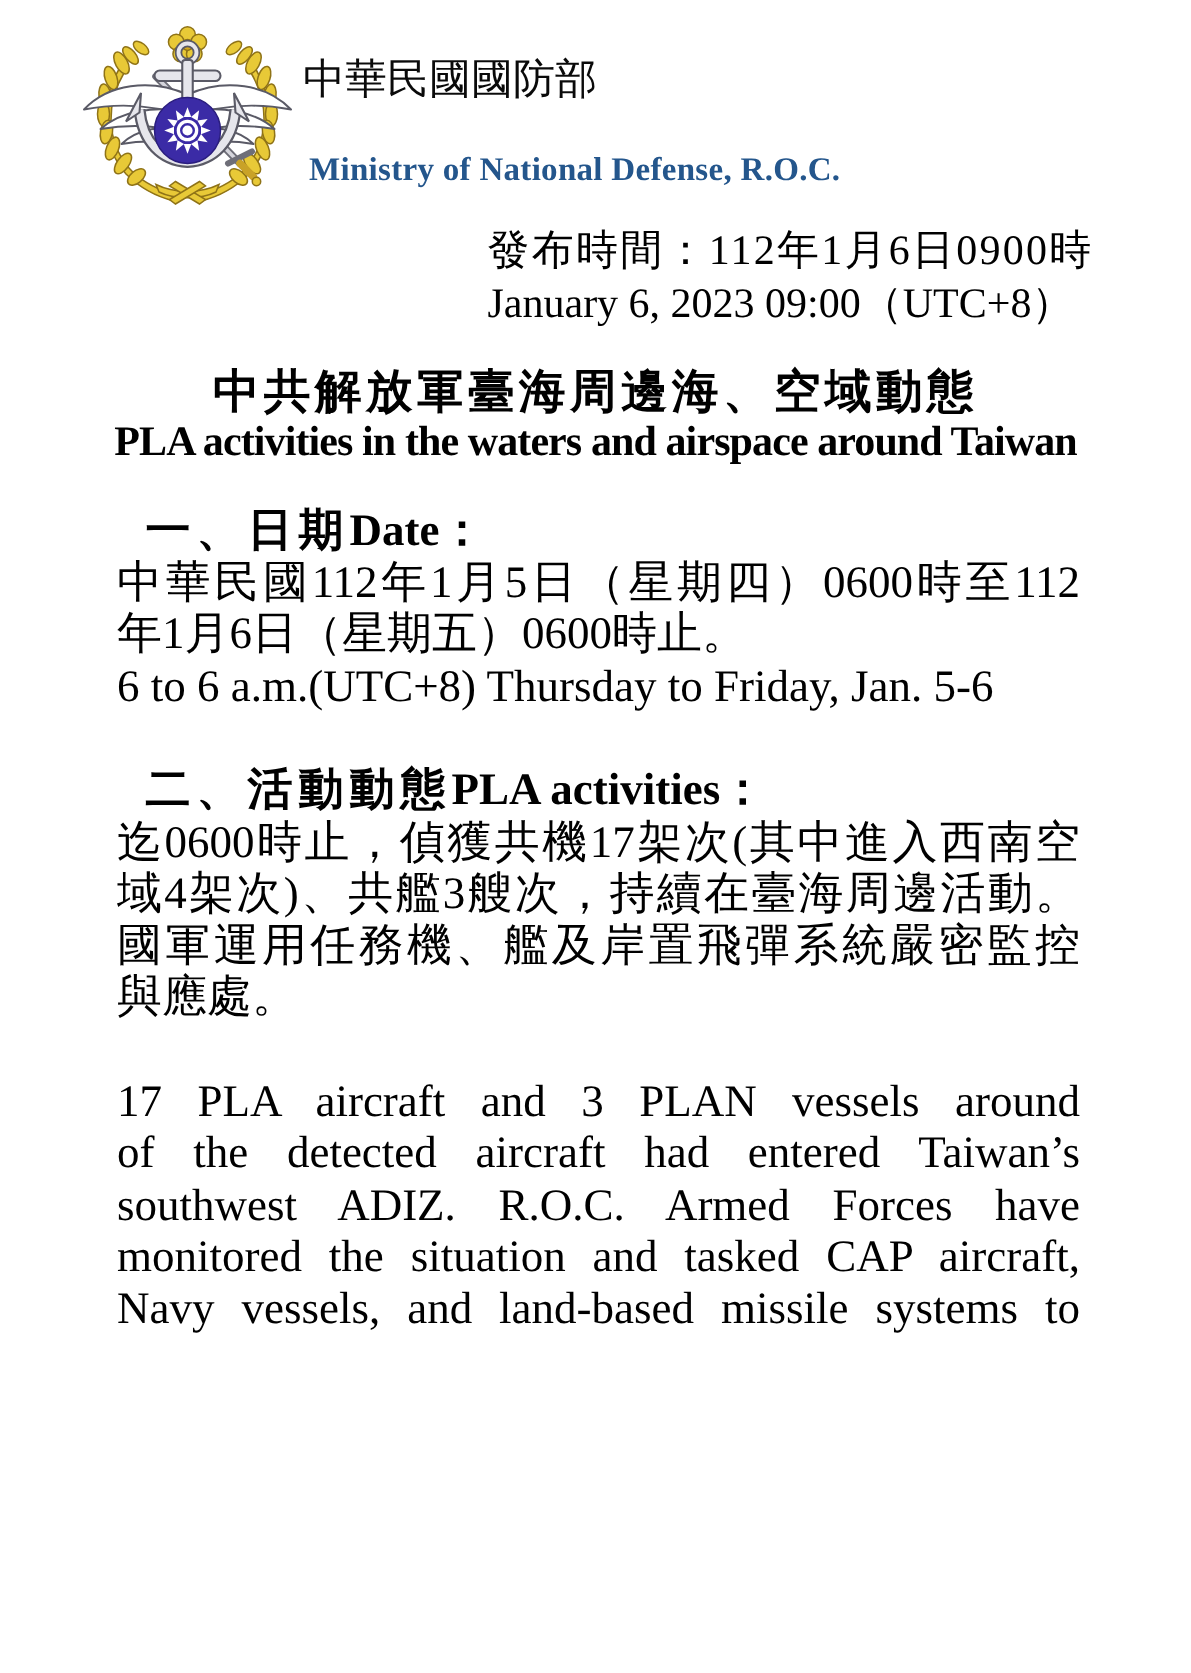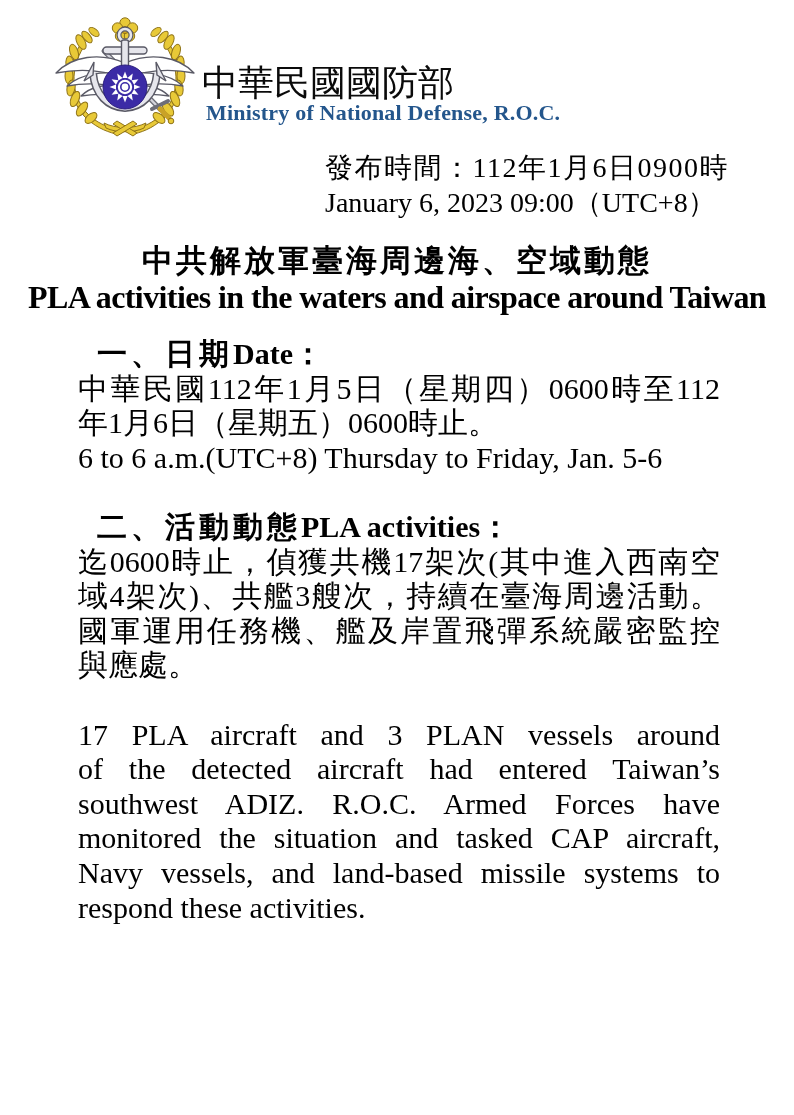--- a/index.html
+++ b/index.html
@@ -2,36 +2,36 @@
 <html><head>
 <meta charset="utf-8">
 <style>
   html,body{margin:0;padding:0;background:#ffffff;}
   .page{
     position:relative;width:794px;height:1115px;background:#ffffff;
     font-family:"Liberation Serif","DejaVu Serif",serif;color:#000;overflow:hidden;
   }
   .logo{position:absolute;left:44px;top:14px;width:162px;height:126px;}
   .org-zh{
-    position:absolute;left:202px;top:56px;font-size:36px;line-height:54px;
+    position:absolute;left:202px;top:27px;font-size:28px;line-height:54px;
     font-weight:400;color:#0a0a0a;white-space:nowrap;
   }
   .org-en{
     position:absolute;left:206px;top:100px;font-size:22px;font-weight:700;
     color:#24568C;letter-spacing:0.2px;white-space:nowrap;
   }
   .release{position:absolute;left:325px;top:150px;font-size:28px;line-height:35px;}
   .release .zh{letter-spacing:1.5px;text-align:center;}
   .title-zh{
     position:absolute;left:0;top:240px;width:794px;text-align:center;
     font-size:31px;font-weight:700;letter-spacing:3px;white-space:nowrap;
   }
   .title-en{
     position:absolute;left:0;top:279px;width:794px;text-align:center;
-    font-size:32px;font-weight:700;letter-spacing:-0.6px;white-space:nowrap;
+    font-size:28px;font-weight:700;letter-spacing:-0.6px;white-space:nowrap;
   }
   .bodytext{position:absolute;left:78px;top:337px;width:642px;font-size:30px;line-height:34.6px;}
   .bodytext .h{font-weight:700;}
   .bodytext .h .zh{letter-spacing:4px;margin-left:19px;}
   .jl{text-align:justify;text-align-last:justify;}
   .gap{height:34.6px;}
   .line{white-space:nowrap;}
   .line.jl{white-space:normal;}
 </style>
 </head>
@@ -162,17 +162,16 @@
     <div class="line">與應處。</div>
 
     <div class="gap"></div>
 
     <div>
       <div class="line jl">17 PLA aircraft and 3 PLAN vessels around</div>
       <div class="line jl">of the detected aircraft had entered Taiwan’s</div>
       <div class="line jl">southwest ADIZ. R.O.C. Armed Forces have</div>
       <div class="line jl">monitored the situation and tasked CAP aircraft,</div>
       <div class="line jl">Navy vessels, and land-based missile systems to</div>
-      <div class="line">respond these activities.</div>
     </div>
 
   </div>
 </div>
 
 </body></html>

